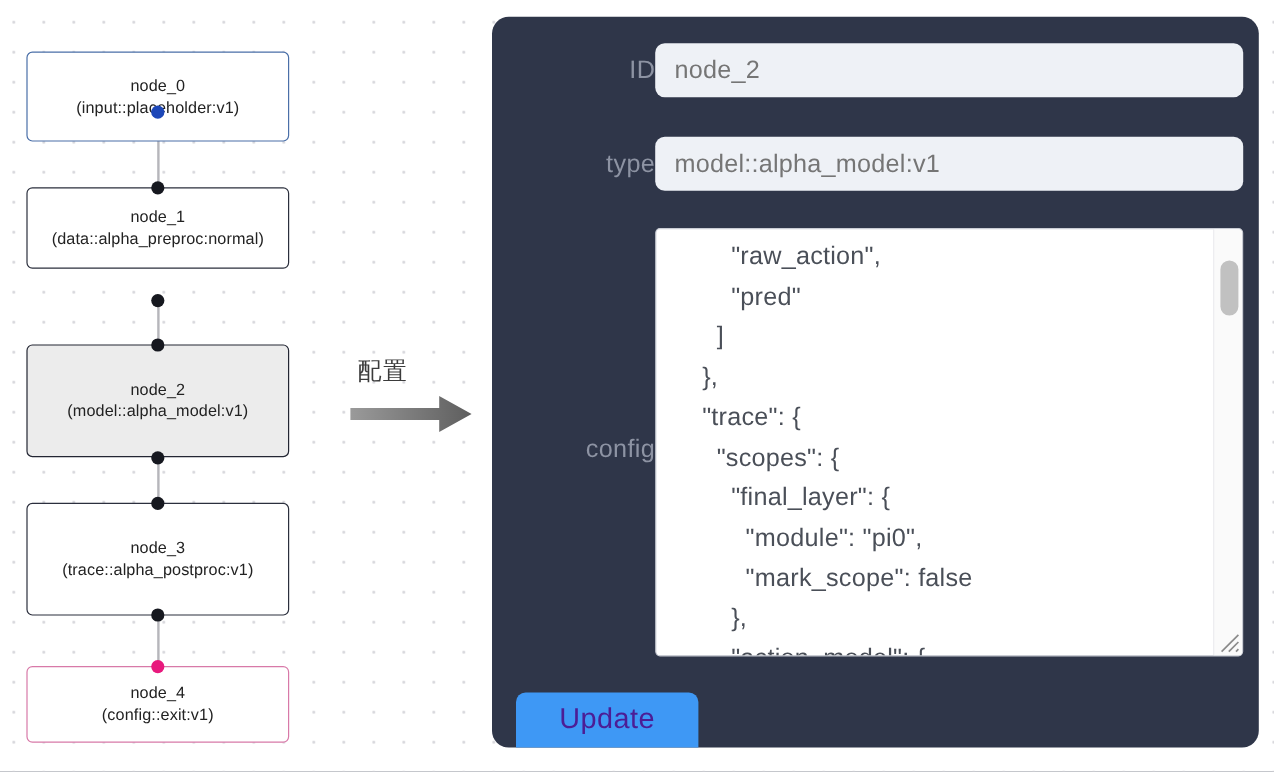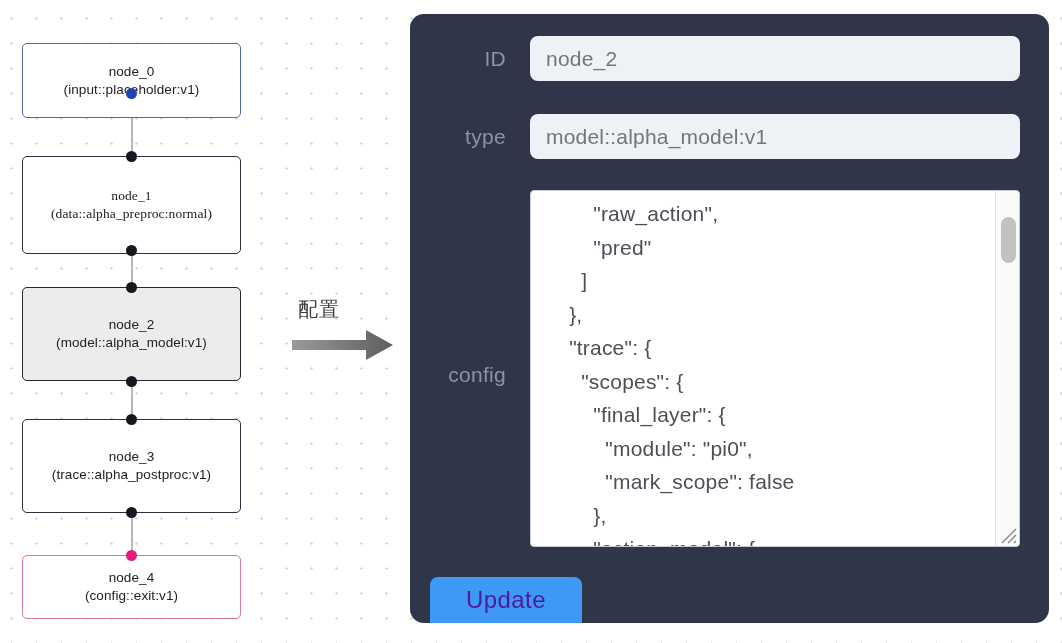--- a/index.html
+++ b/index.html
@@ -36,21 +36,21 @@
     display:flex;align-items:center;justify-content:center;
     padding:4px 8px;
     letter-spacing:.1px;
   }
   .node .ntext{white-space:pre-line;word-break:break-all;}
   .node.n-input{border:1.6px solid #4a6fa8;}
   .node.n-selected{background:#ececec;border:1.8px solid #232633;}
   .node.n-output{border:1.6px solid #d879a8;}
 
   #n0{top:19px;height:75px;margin-top:24px;}
-  #n1{top:156px;height:98px;font-family:Liberation Serif, serif;}
+  #n1{top:156px;height:68px;}
   #n2{top:287px;height:94px;}
   #n3{top:419px;height:94px;}
   #n4{top:555px;height:64px;}
 
   .edge{
     position:absolute;left:130.5px;width:2px;
     background:#b6b6bb;
   }
   #e0{top:92px;height:66px;}
   #e1{top:248px;height:42px;}
@@ -87,22 +87,22 @@
     position:absolute;left:410px;top:14px;
     width:639px;height:609px;
     background:#2f3649;
     border-radius:14px;
     box-sizing:border-box;
     overflow:hidden;
   }
   .row{position:absolute;left:0;display:flex;align-items:center;}
   .fieldlabel{
     color:#8d93a3;font-size:21px;
-    text-align:right;width:120px;
-    padding-right:24px;box-sizing:border-box;
+    text-align:right;width:136px;
+    padding-right:0;box-sizing:border-box;
     letter-spacing:.3px;
   }
   .textfield{
     background:#eef1f6;
     border:none;border-radius:8px;
     color:#828a99;
     font-size:21px;
     font-family:"Liberation Sans","DejaVu Sans",sans-serif;
     padding:0 16px;
     box-sizing:border-box;

